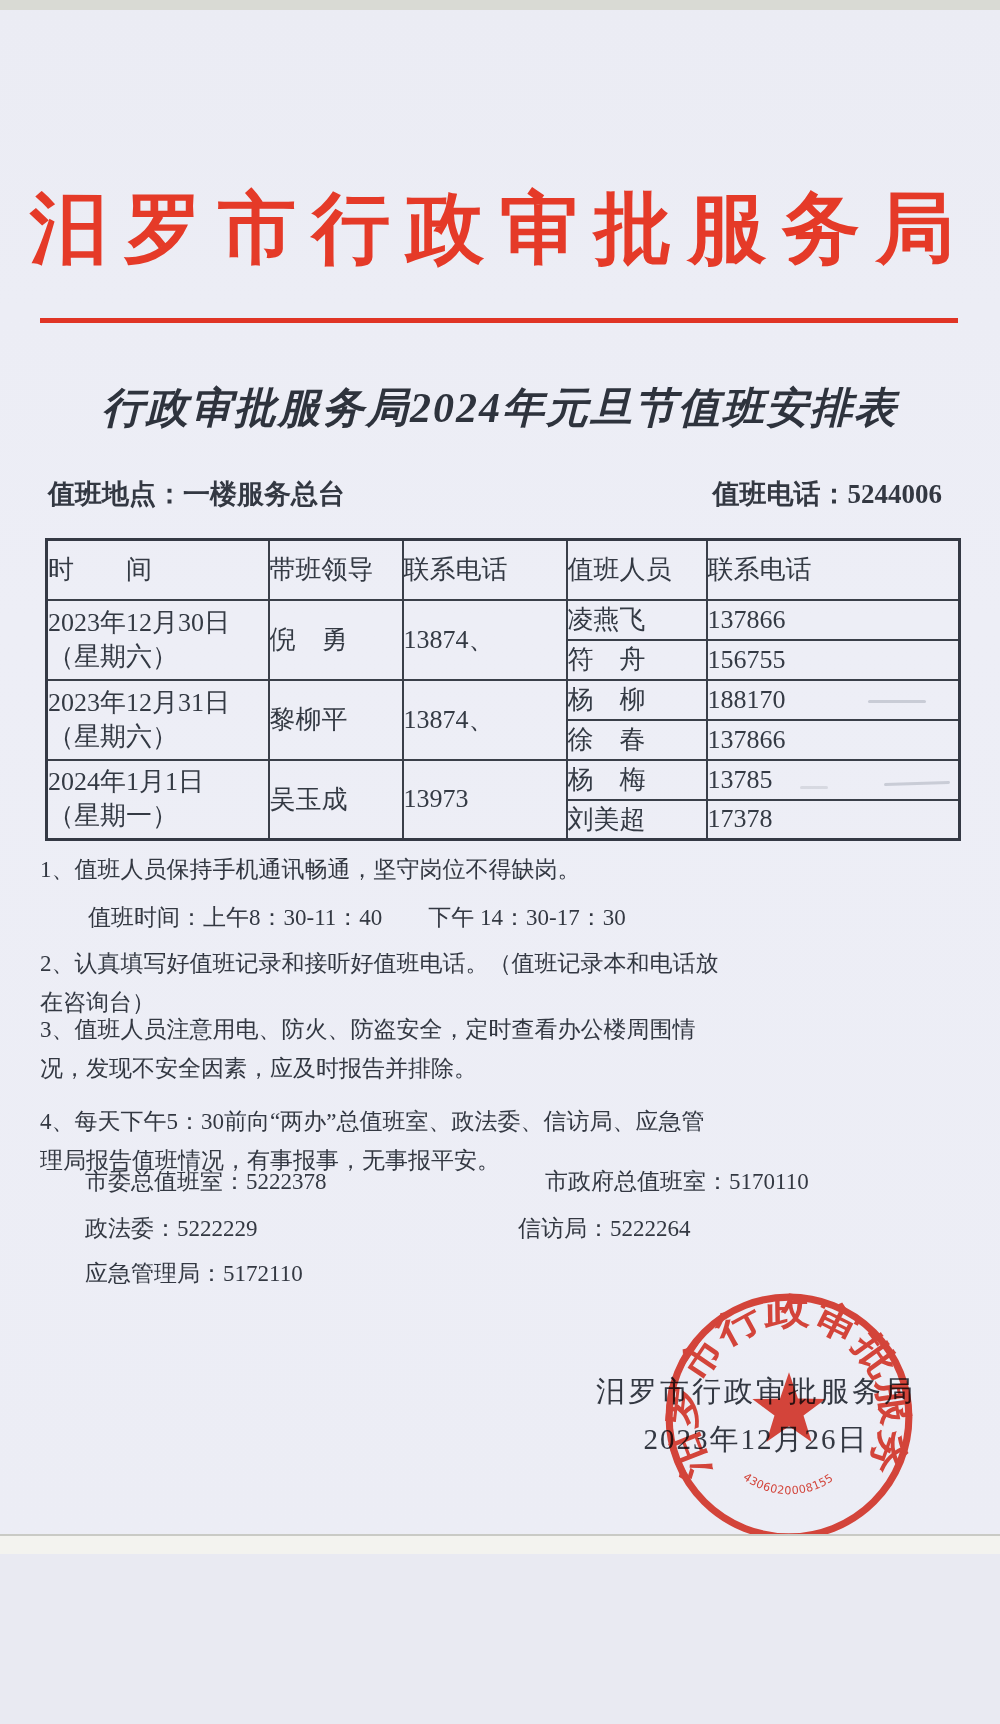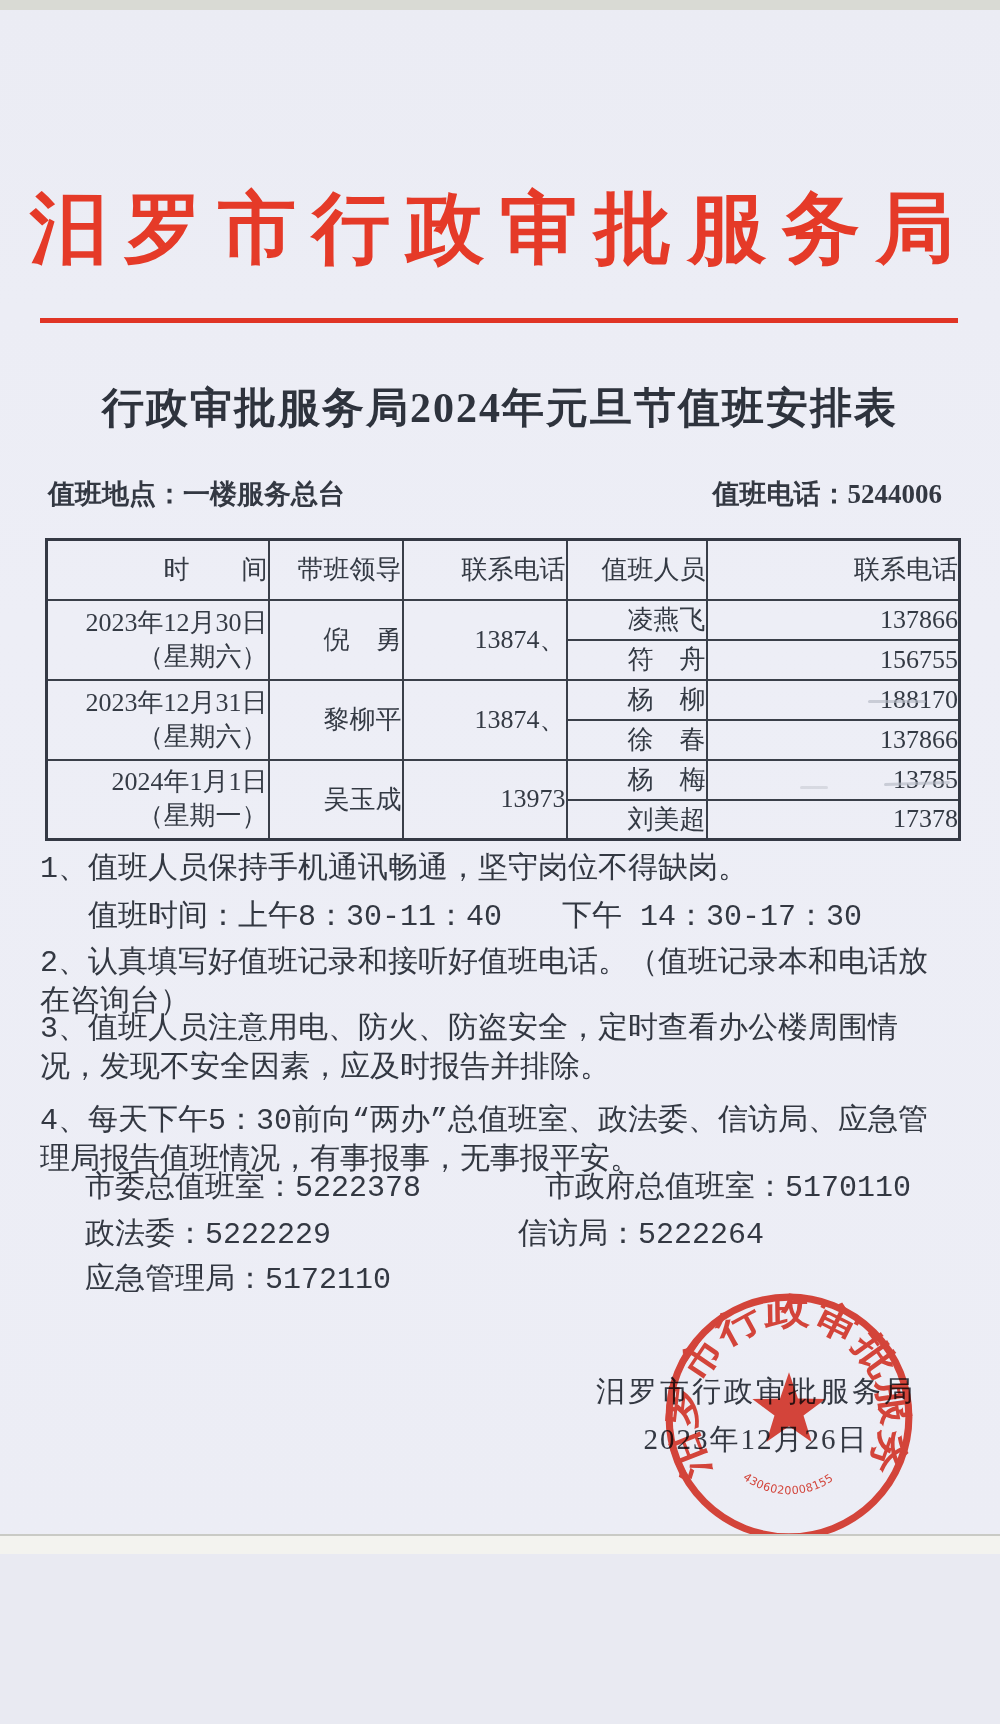--- a/index.html
+++ b/index.html
@@ -16,42 +16,42 @@
   .scan-edge-top{position:absolute;top:0;left:0;width:1000px;height:10px;background:#d9dad4;}
   .scan-edge-bottom{position:absolute;left:0;bottom:0;width:1000px;height:18px;background:#f3f3ef;border-top:2px solid #c9cac5;}
   .org-title{
     position:absolute;top:168px;left:0;width:1000px;text-align:center;
     font-size:78px;font-weight:700;letter-spacing:16px;color:#e53a28;
     line-height:122px;white-space:nowrap;
   }
   .title-rule{position:absolute;top:318px;left:40px;width:918px;height:5px;background:#e03425;}
   .doc-title{
     position:absolute;top:380px;left:0;width:1000px;text-align:center;
-    font-size:42px;font-weight:700;letter-spacing:2px;color:#2e333d;white-space:nowrap;
+    font-size:42px;font-weight:700;letter-spacing:2px;color:#2e333d;white-space:nowrap;font-style:italic;
   }
   .info-row{position:absolute;top:476px;left:48px;width:904px;font-size:27px;font-weight:700;color:#333842;}
   .info-left{position:absolute;left:0;top:0;}
   .info-right{position:absolute;right:10px;top:0;}
   table.duty{
     position:absolute;top:538px;left:45px;width:913px;
     border-collapse:collapse;table-layout:fixed;
     font-size:26px;color:#343a44;
   }
   table.duty th,table.duty td{
     border:2px solid #3a3f49;
-    padding:0;text-align:right;font-weight:400;
+    padding:0;text-align:left;font-weight:400;
     overflow:hidden;
   }
   table.duty{border:3px solid #343944;}
   tr.hdr{height:60px;}
   tr.sub{height:40px;}
   td.datecell div{line-height:34px;}
   td.phone{text-align:left;padding-left:26px;}
   td.lphone{text-align:left;padding-left:22px;}
-  .notes,.contact-line,.duty-time{font-size:30px;color:#333842;font-family:Liberation Mono, monospace;}
+  .notes,.contact-line,.duty-time{font-size:23px;color:#333842;}
   .note{position:absolute;left:40px;width:918px;line-height:39px;}
   .note div{white-space:nowrap;}
   .sig-block{position:absolute;left:560px;top:1372px;width:392px;text-align:center;font-size:29px;color:#333842;letter-spacing:3px;}
   .sig-block .sig-date{margin-top:8px;letter-spacing:2px;}
   .seal{position:absolute;left:661px;top:1288px;width:256px;height:258px;mix-blend-mode:multiply;opacity:0.92;}
   .speck{position:absolute;left:78px;top:1568px;width:9px;height:11px;background:#46463e;border-radius:3px 5px 4px 2px;transform:rotate(25deg);}
   .erase-dash{position:absolute;height:3px;background:#b6bac4;opacity:.65;border-radius:2px;}
   .d1{left:868px;top:700px;width:58px;}
   .d2{left:884px;top:782px;width:66px;transform:rotate(-2deg);}
   .d3{left:800px;top:786px;width:28px;opacity:.4;}

